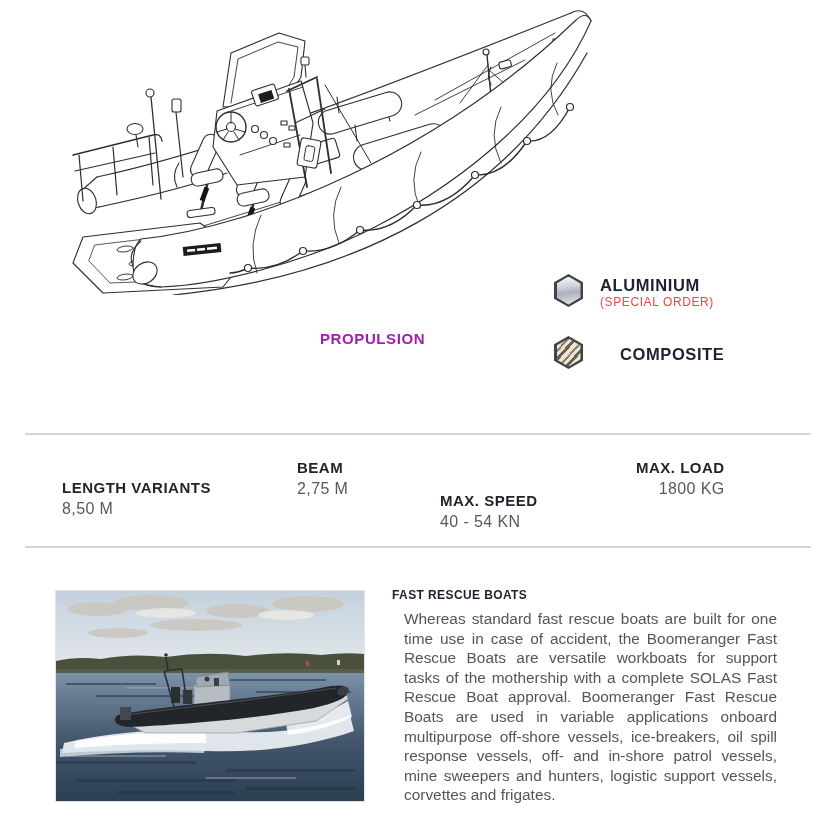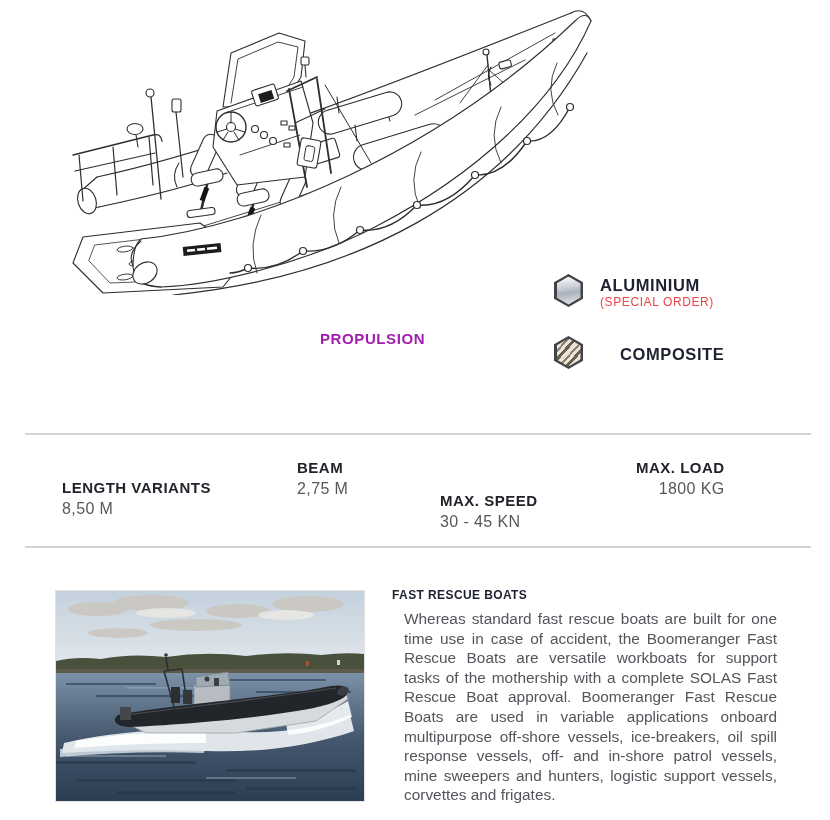--- a/index.html
+++ b/index.html
@@ -193,21 +193,21 @@
   <div class="abs" style="left:62px;top:478px;">
     <div class="spec-label">LENGTH VARIANTS</div>
     <div class="spec-value">8,50 M</div>
   </div>
   <div class="abs" style="left:297px;top:458px;">
     <div class="spec-label">BEAM</div>
     <div class="spec-value">2,75 M</div>
   </div>
   <div class="abs" style="left:440px;top:458px;margin-top:33px;">
     <div class="spec-label">MAX. SPEED</div>
-    <div class="spec-value">30 - 45 KN</div>
+    <div class="spec-value">40 - 54 KN</div>
   </div>
   <div class="abs" style="left:636px;top:458px;text-align:right;">
     <div class="spec-label">MAX. LOAD</div>
     <div class="spec-value">1800 KG</div>
   </div>
 
   <div class="abs divider" style="left:25px;top:546px;width:786px;"></div>
 
   <div class="abs photo-frame" style="left:55px;top:590px;width:308px;height:210px;">
     <svg width="308" height="210" viewBox="0 0 308 210">

